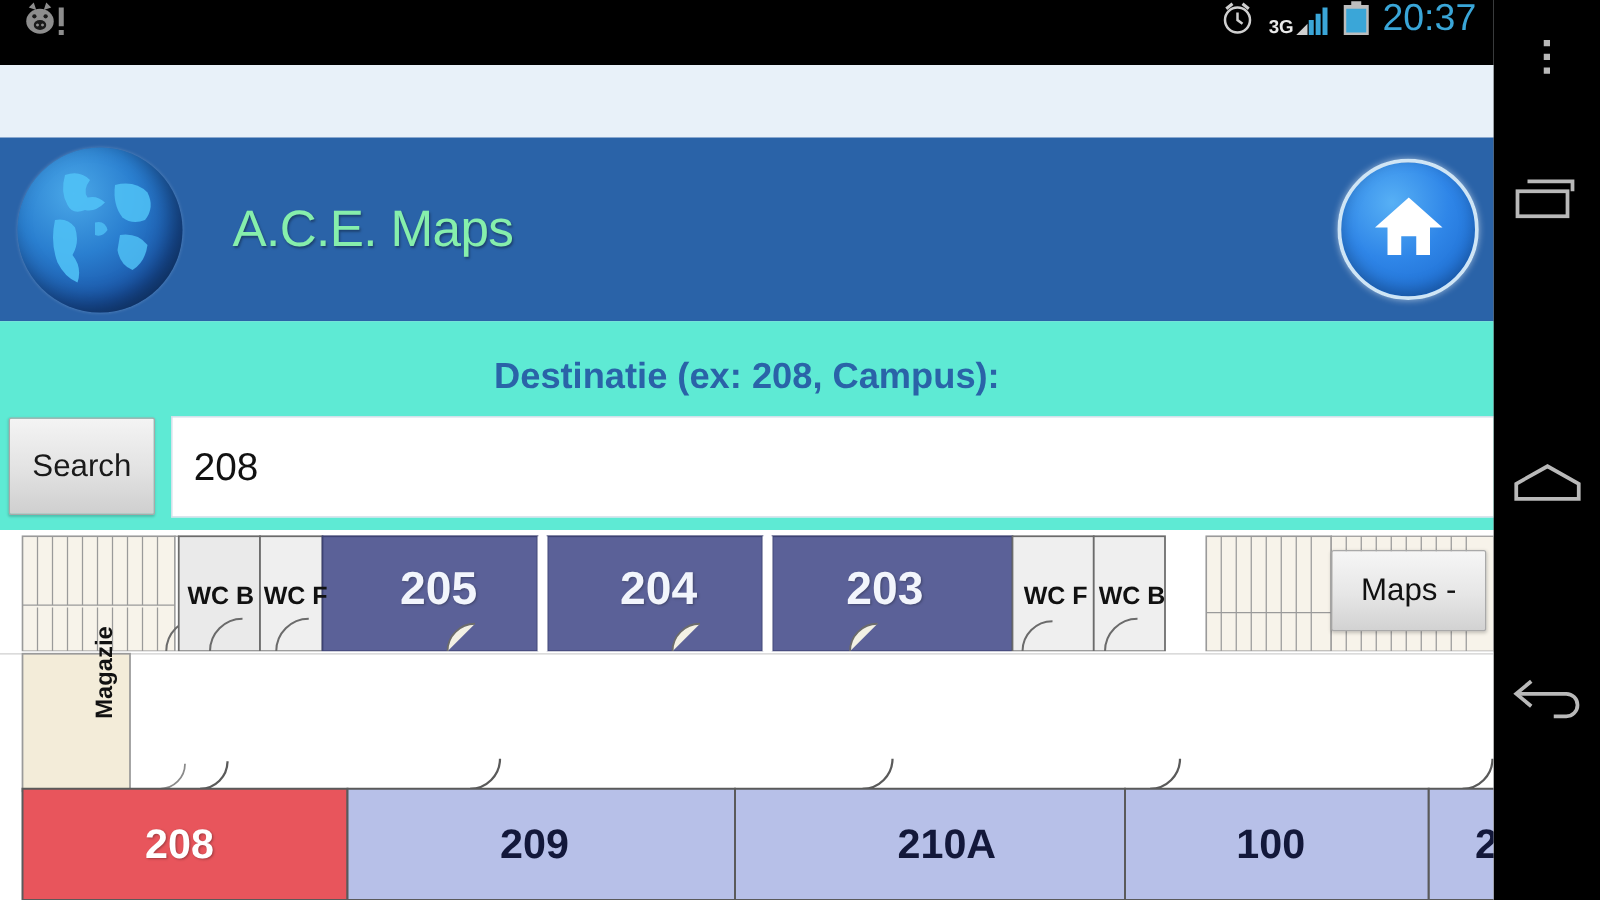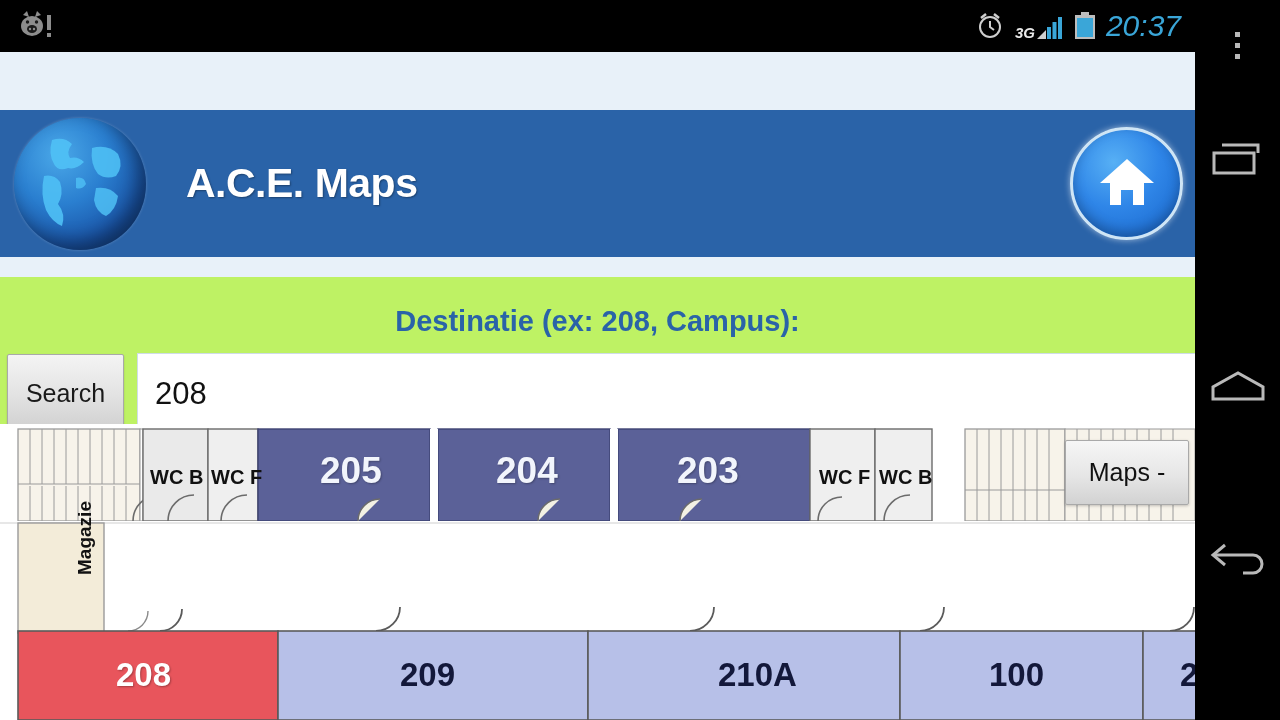--- a/index.html
+++ b/index.html
@@ -12,21 +12,21 @@
 
   
   #app-viewport {
     position: absolute; left: 0; top: 0; width: 1195px; height: 720px;
     background: #e8f1f9; overflow: hidden;
   }
 
   
   #status-bar {
     position: absolute; left: 0; top: 0; width: 1195px; height: 52px;
-    background: #000; display: flex; align-items: center; font-style: italic;
+    background: #000; display: flex; align-items: flex-start;
   }
   #status-left { display: flex; align-items: center; padding-left: 16px; gap: 4px; }
   .pig-icon { display: block; }
   #status-right {
     margin-left: auto; display: flex; align-items: center; gap: 10px; padding-right: 14px;
   }
   .sb-icon { display: block; }
   #status-clock {
     color: #3aa6d8; font-size: 30px; font-weight: 400; letter-spacing: 0px;
     font-family: "Liberation Sans", sans-serif; line-height: 1;
@@ -49,39 +49,38 @@
     position: absolute; left: 14px; top: 8px; width: 132px; height: 132px;
     border-radius: 50%;
     background:
       radial-gradient(circle at 34% 28%, #4aa8e8 0%, #2a7fd0 38%, #1a55a8 70%, #123c7c 100%);
     box-shadow: inset -8px -8px 18px rgba(0,0,0,0.38), 0 0 3px rgba(255,255,255,0.25);
     overflow: hidden;
   }
   #globe-icon svg { position: absolute; left: 0; top: 0; }
   #app-title {
     position: absolute; left: 186px; top: 50px;
-    color: #ffffff; font-size: 41px; font-weight: bold;
+    color: #86efac; font-size: 41px; font-weight: normal;
     text-shadow: 1px 1px 2px rgba(0,0,0,0.35);
     letter-spacing: -0.5px;
   }
   #home-button {
     position: absolute; right: 12px; top: 17px; width: 113px; height: 113px;
     border-radius: 50%;
     background: radial-gradient(circle at 38% 30%, #57b0f5 0%, #2f86e8 45%, #1763c8 100%);
     border: 3px solid #cfe5f5;
     box-shadow: 0 0 6px rgba(255,255,255,0.55), inset 0 -5px 12px rgba(0,0,0,0.25);
     display: flex; align-items: center; justify-content: center;
     cursor: pointer;
   }
 
   
   #search-section {
     position: absolute; left: 0; top: 257px; width: 1195px; height: 167px;
-    background: #bef264;
-    margin-top: 20px;
+    background: #5eead4;
   }
   #dest-label {
     position: absolute; left: 0; top: 28px; width: 1195px; text-align: center;
     color: #2a63a8; font-size: 29px; font-weight: bold;
   }
   #search-button {
     position: absolute; left: 7px; top: 77px; width: 117px; height: 78px;
     background: linear-gradient(180deg, #f4f4f4 0%, #e3e3e3 52%, #cfcfcf 100%);
     border: 1px solid #a9a9a9;
     border-radius: 2px;

